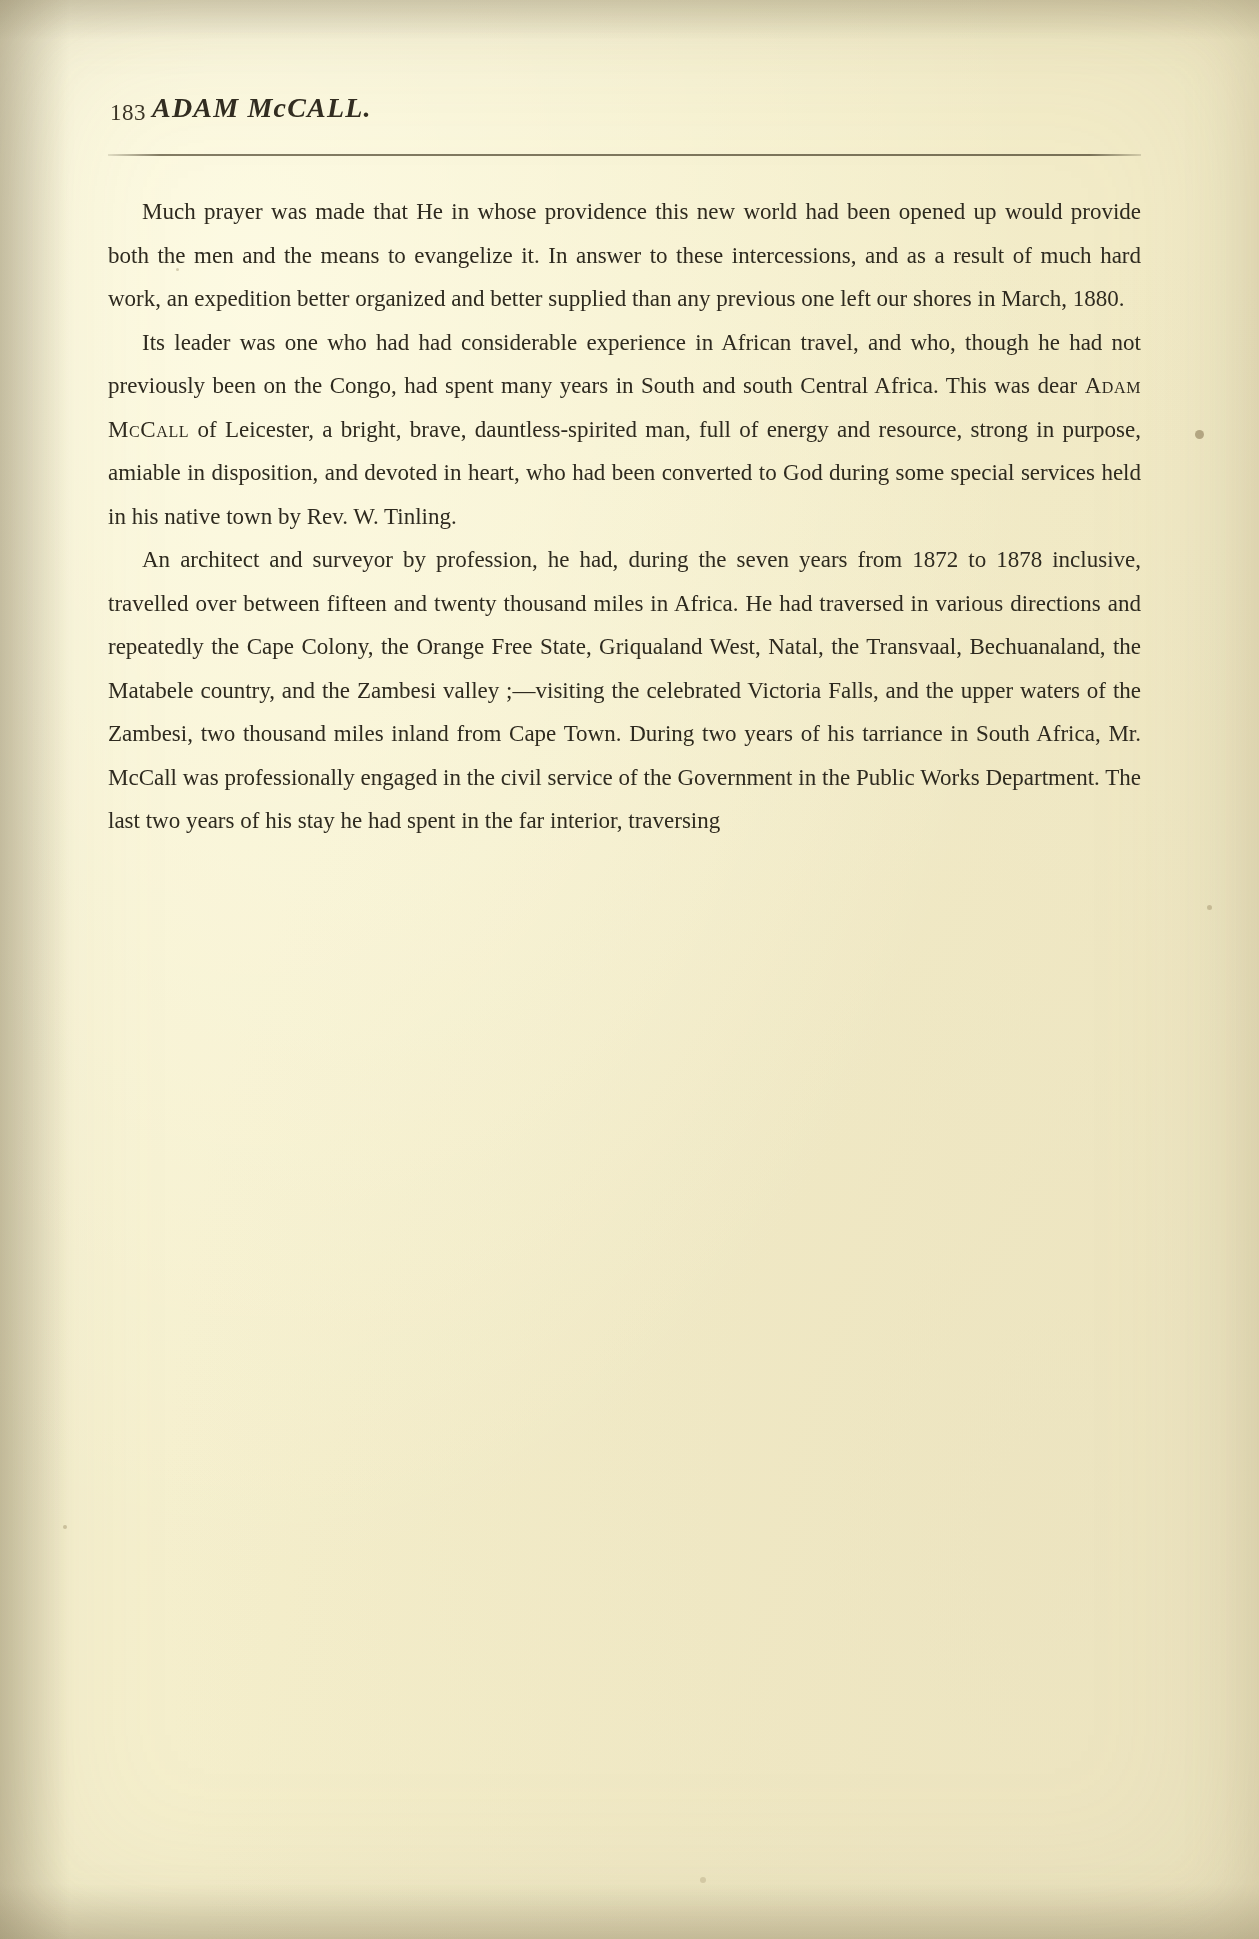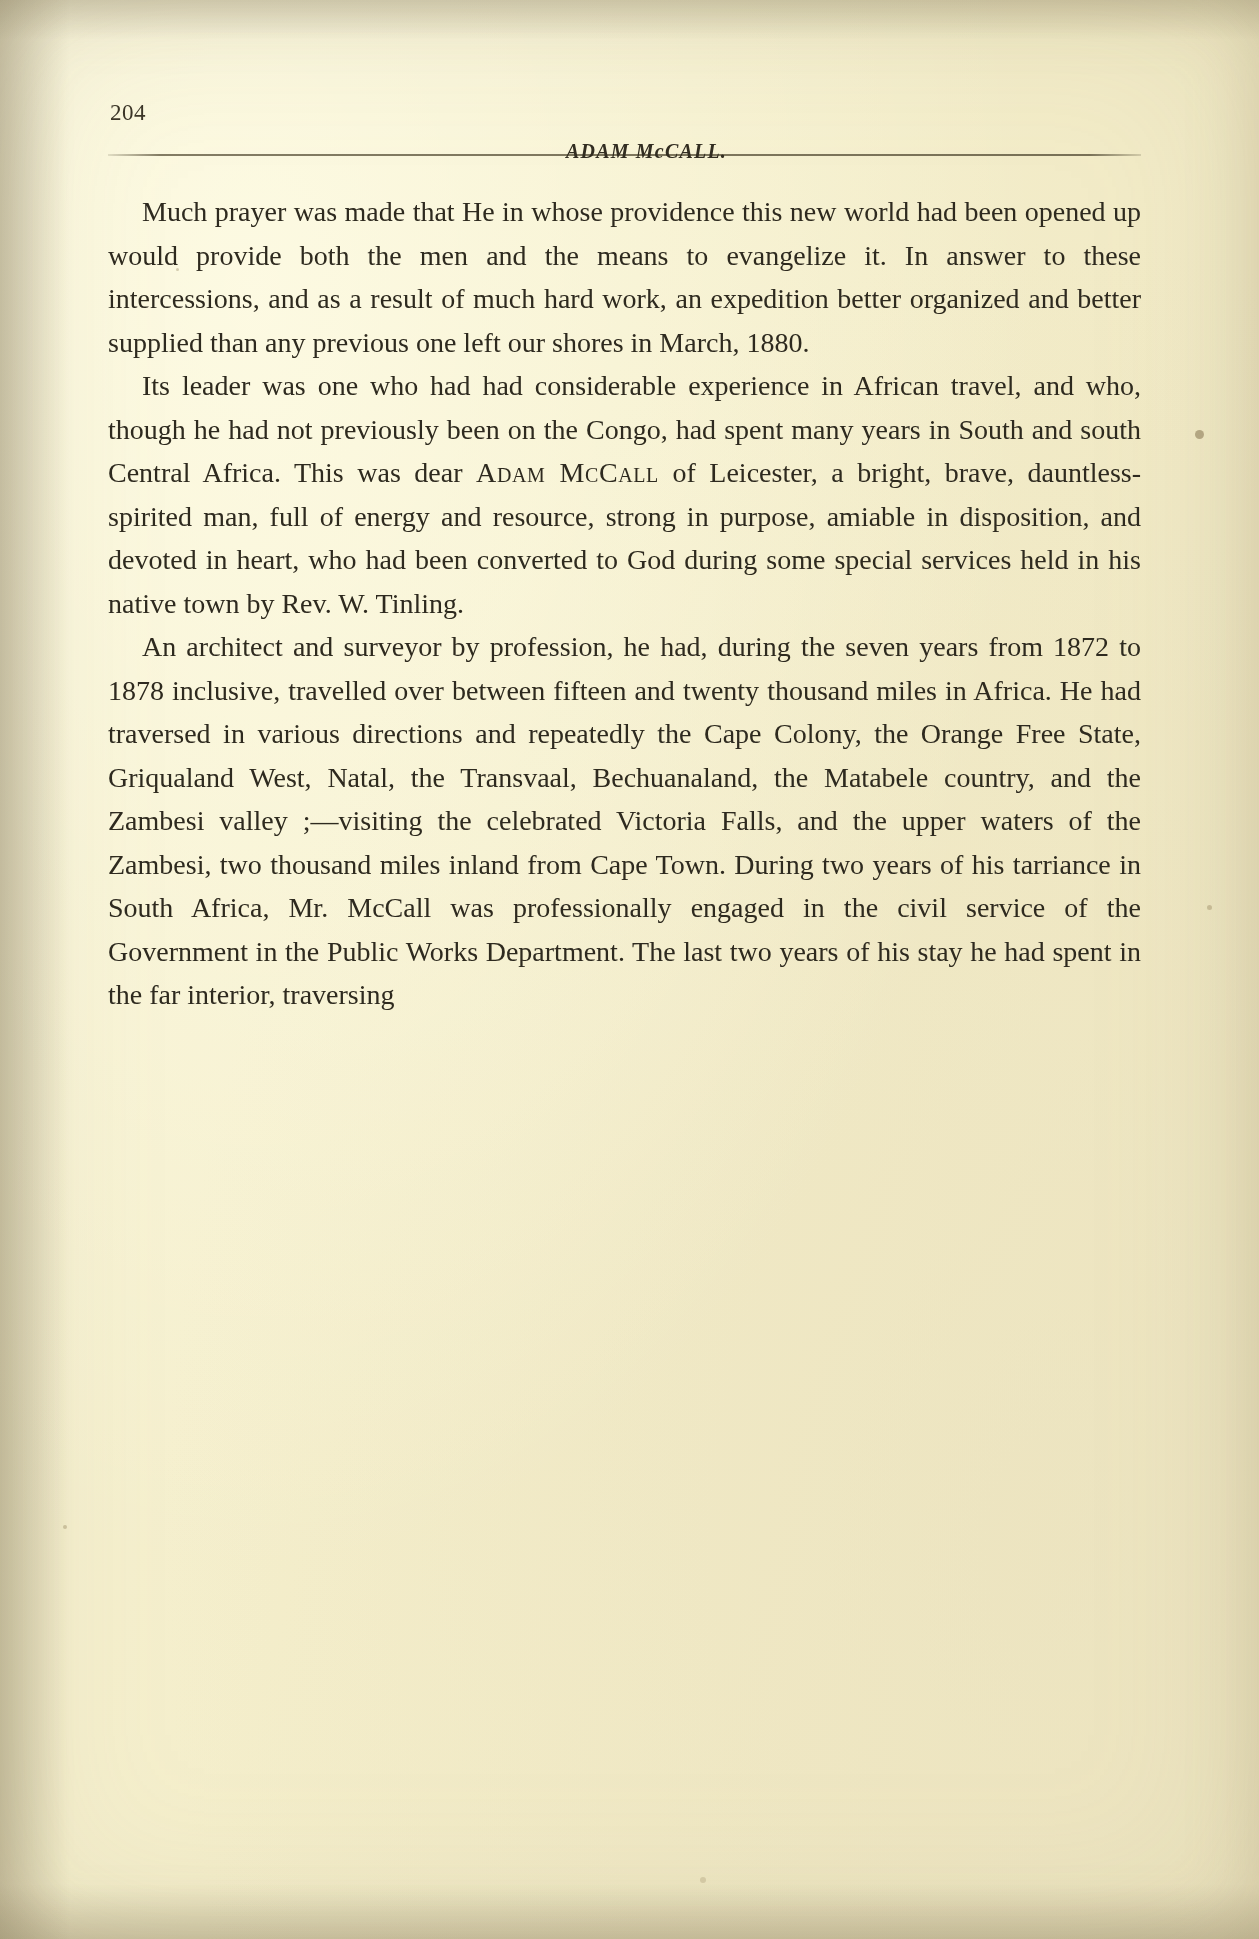--- a/index.html
+++ b/index.html
@@ -50,39 +50,37 @@
     font-family: "Liberation Serif", serif;
     font-size: 23px;
     color: #3b3527;
     letter-spacing: 0.5px;
   }
   .running-head {
     position: absolute;
     left: 0;
     right: 0;
     top: 0;
-    text-align: center;
     font-family: "Liberation Serif", serif;
     font-style: italic;
     font-weight: bold;
-    font-size: 20px;
+    font-size: 28px;
     letter-spacing: 1.2px;
     color: #322d21;
     padding-left: 44px;
-    margin-top: 48px;
   }
   .rule {
     margin: 10px 0 0 0;
     height: 2px;
     background: linear-gradient(to right, rgba(90,82,58,0.15) 0%, rgba(90,82,58,0.75) 5%, rgba(90,82,58,0.8) 95%, rgba(90,82,58,0.2) 100%);
   }
   .body-text {
     margin-top: 34px;
     font-family: "Liberation Serif", serif;
-    font-size: 28px;
+    font-size: 23px;
     line-height: 43.5px;
     color: #2e2a1f;
     text-align: justify;
     text-justify: inter-word;
     -webkit-font-smoothing: antialiased;
   }
   .body-text p {
     margin: 0;
     text-indent: 34px;
   }
@@ -136,21 +134,21 @@
 
   <span class="speck s1"></span>
   <span class="speck s2"></span>
   <span class="speck s3"></span>
   <span class="speck s4"></span>
   <span class="speck s5"></span>
 
   <div class="page-inner">
 
     <div class="header">
-      <div class="folio">204</div>
+      <div class="folio">183</div>
       <div class="running-head">ADAM McCALL.</div>
     </div>
     <div class="rule"></div>
 
     <div class="body-text">
 
       <p><span>Much prayer was made that He in whose providence this new world had been opened up would provide both the men and the means to evangelize it. In answer to these intercessions, and as a result of much hard work, an expedition better organized and better supplied than any previous one left our shores in March, 1880.</span></p>
 
       <p><span>Its leader was one who had had considerable experience in African travel, and who, though he had not previously been on the Congo, had spent many years in South and south Central Africa. This was dear </span><span class="sc">Adam McCall</span><span> of Leicester, a bright, brave, dauntless-spirited man, full of energy and resource, strong in purpose, amiable in disposition, and devoted in heart, who had been converted to God during some special services held in his native town by Rev. W. Tinling.</span></p>
 

